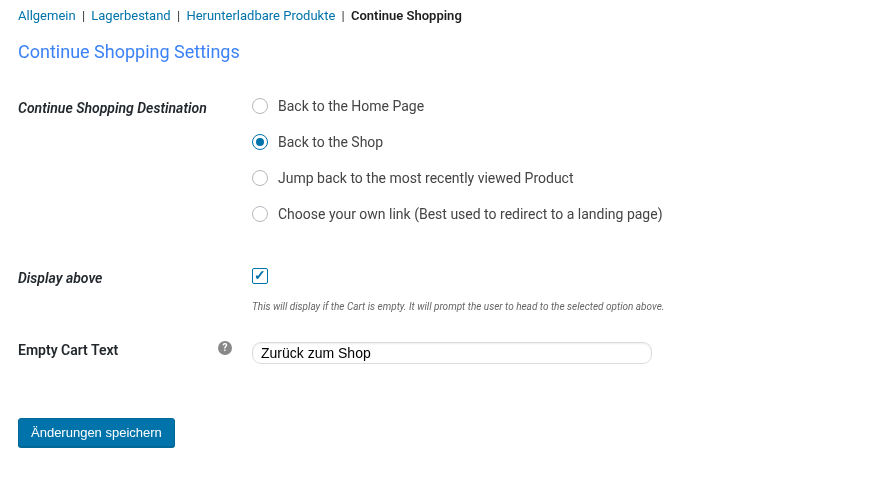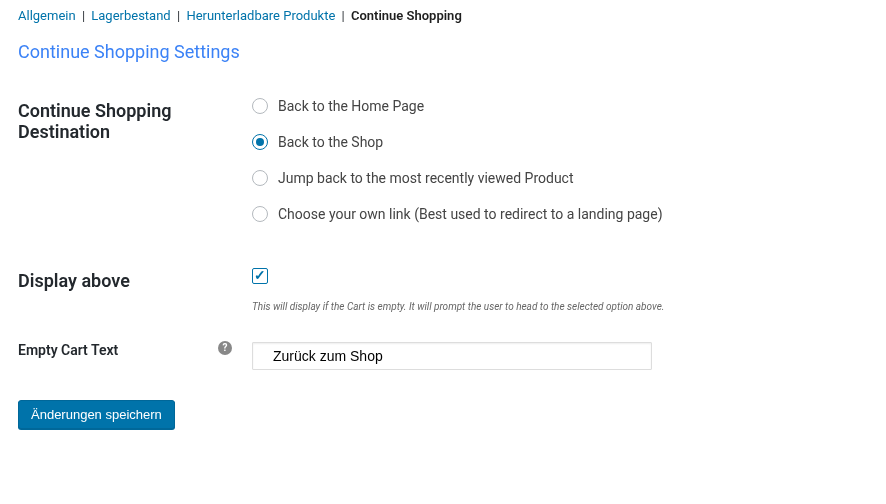--- a/index.html
+++ b/index.html
@@ -32,23 +32,24 @@
     }
     .form-row {
       display: flex;
       align-items: flex-start;
       margin-bottom: 30px;
     }
     .form-label {
       width: 234px;
       font-weight: 600;
       color: #23282d;
-      font-size: 18px;
+      font-size: 14px;
       padding-top: 2px;
       flex-shrink: 0;
+      font-style: italic;
     }
     .form-field { flex: 1; }
     .radio-option {
       display: flex;
       align-items: flex-start;
       margin-bottom: 20px;
     }
     .radio-option:last-child { margin-bottom: 16px; }
     .radio {
       appearance: none;
@@ -121,37 +122,38 @@
       padding-right: 10px;
       flex-shrink: 0;
     }
     .label-with-help .form-label-inner {
       font-weight: 600;
       color: #23282d;
       font-size: 14px;
     }
     .text-input {
       width: 400px;
-      height: 28px;
-      padding: 4px 20px;
+      height: 22px;
+      padding: 4px 8px;
       border: 1px solid #ddd;
-      border-radius: 1px;
+      border-radius: 9px;
       font-size: 14px;
       background: #fff;
       box-shadow: inset 0 1px 2px rgba(0,0,0,.07);
     }
     .button-primary {
       background: #0073aa;
       border: 1px solid #006799;
       color: #fff;
       font-size: 13px;
       padding: 6px 12px;
       border-radius: 3px;
       cursor: pointer;
       box-shadow: 0 1px 0 #006799;
+      margin-top: 24px;
     }
   </style>
 </head>
 <body>
 
 
 
 <div class="tabs">
   <a href="#">Allgemein</a>
   <span class="sep">|</span>

